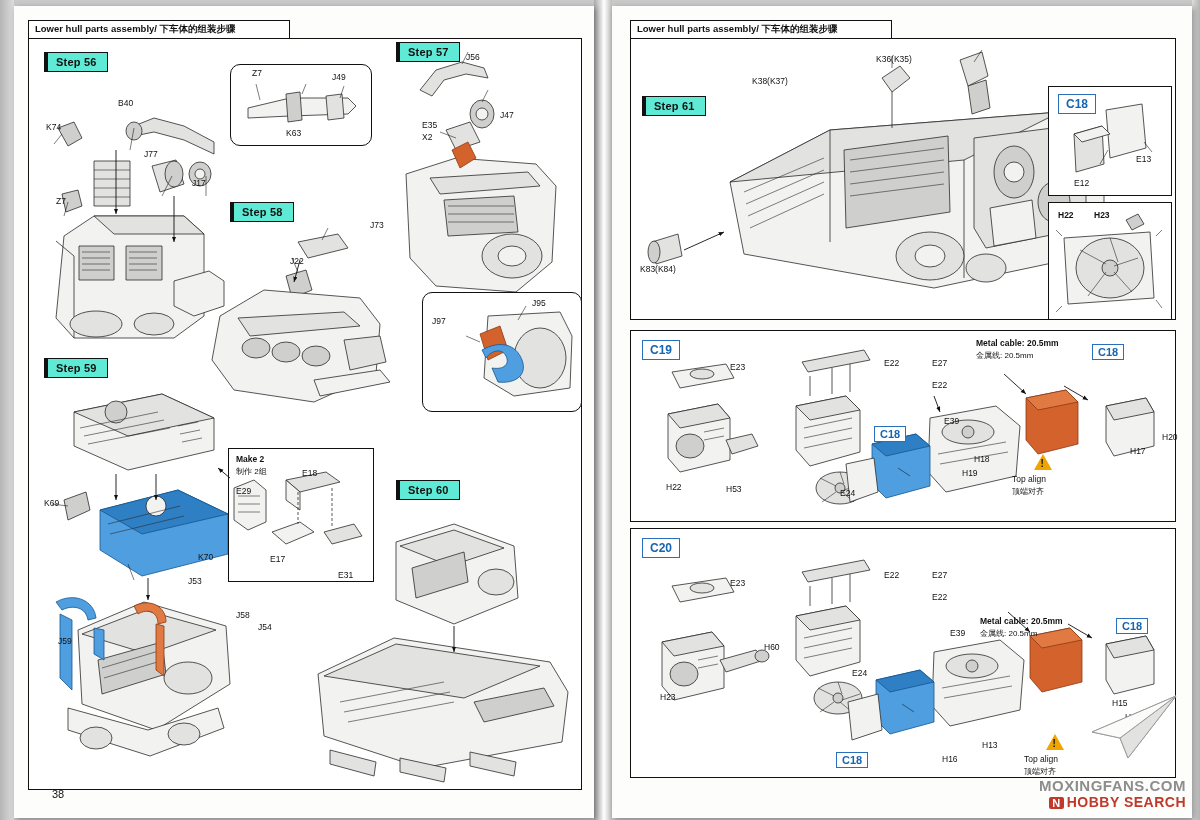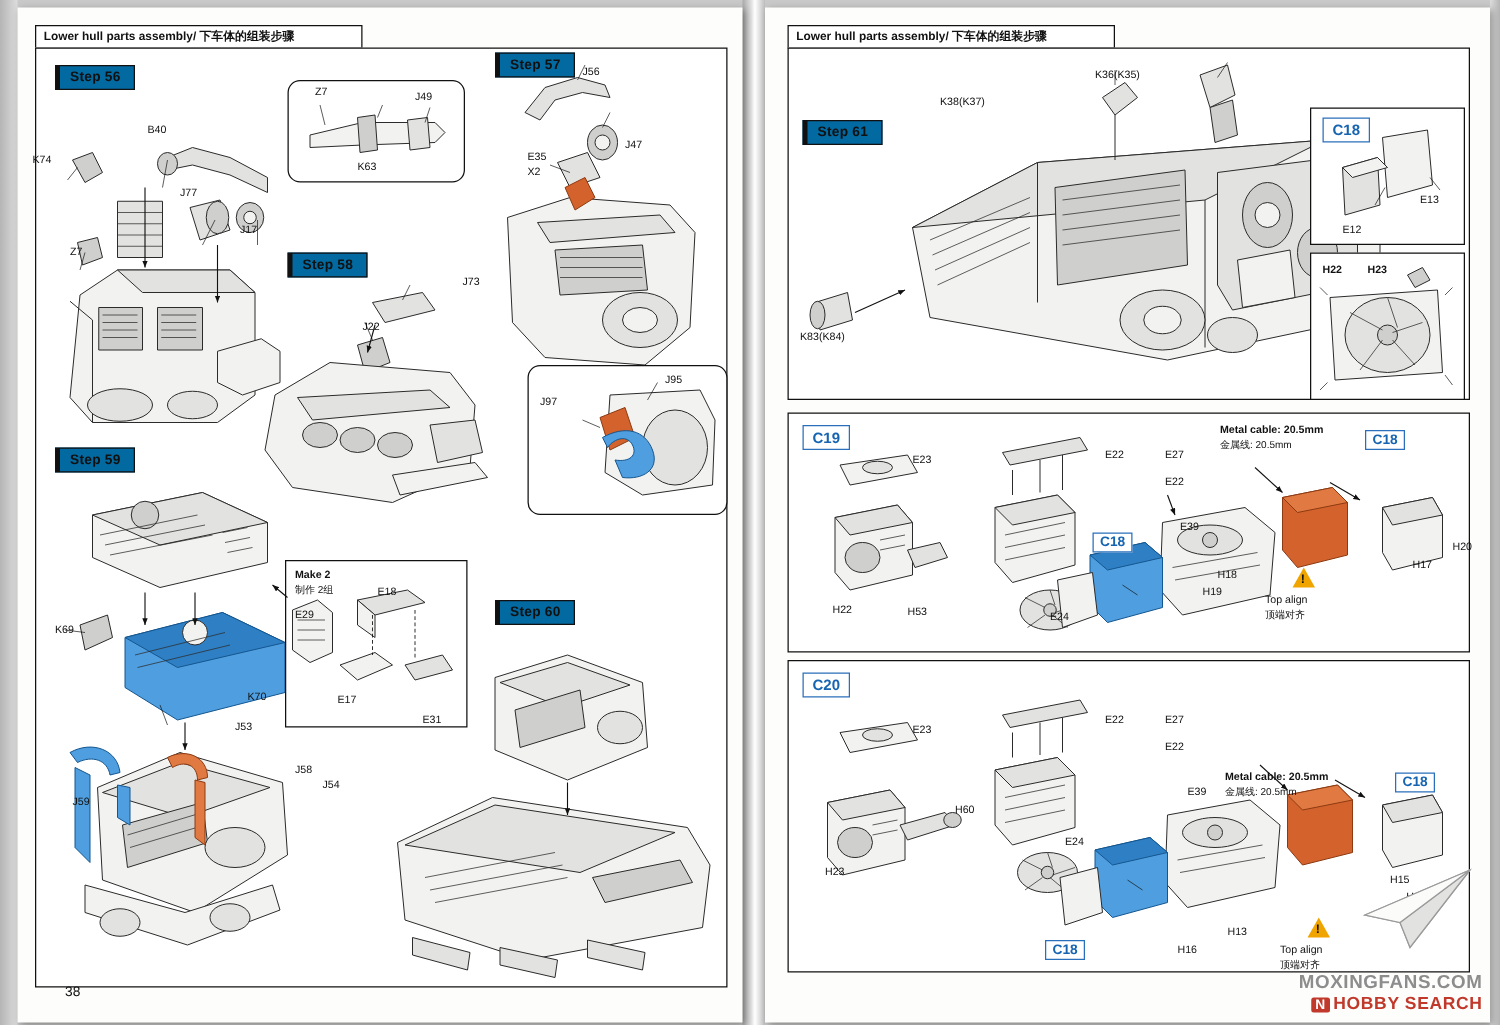--- a/index.html
+++ b/index.html
@@ -25,21 +25,21 @@
     background:linear-gradient(to left,#b5b5b5,#ddd);}
 
   
   .panel{position:absolute;border:1px solid #111;background:#fff;}
   .banner{
     position:absolute;border:1px solid #111;background:#fff;
     font-size:9.5px;font-weight:bold;color:#111;
     padding:2px 6px;white-space:nowrap;
   }
   .step-tag{
-    position:absolute;background:#0369a1;border:1px solid #111;
+    position:absolute;background:#5eead4;border:1px solid #111;
     border-left:4px solid #111;
     font-size:11px;font-weight:bold;color:#111;
     padding:3px 10px 3px 8px;letter-spacing:.2px;
   }
   .sub-box{position:absolute;border:1px solid #111;border-radius:10px;background:#fff;}
   .sub-box.sq{border-radius:0;}
   .cbadge{
     position:absolute;border:1px solid #2a6fbb;background:#fff;
     color:#1764b0;font-weight:bold;font-size:12px;padding:2px 7px;
   }
@@ -124,21 +124,21 @@
 
     <path class="thin" d="M28,68 L20,78"></path>
     <path class="thin" d="M100,62 L96,84"></path>
     <path class="thin" d="M138,110 L128,130"></path>
     <path class="thin" d="M172,110 L172,130"></path>
     <path class="thin" d="M34,136 L30,150"></path>
     <path class="arrow" d="M82,84 L82,148"></path>
     <path class="arrow" d="M140,130 L140,176"></path>
   </svg>
 
-  <div class="lbl" style="left:12px;top:116px;">K74</div>
+  <div class="lbl" style="left:32px;top:116px;">K74</div>
   <div class="lbl" style="left:104px;top:92px;">B40</div>
   <div class="lbl" style="left:130px;top:143px;">J77</div>
   <div class="lbl" style="left:178px;top:172px;">J17</div>
   <div class="lbl" style="left:42px;top:190px;">Z7</div>
 
   <div class="sub-box" style="left:216px;top:58px;width:140px;height:80px;"></div>
   <svg style="left:216px;top:58px;width:140px;height:80px">
     <path class="fill-l" d="M18,44 L60,34 L118,34 L126,42 L118,50 L60,52 L18,54 Z"></path>
     <path class="fill-d" d="M56,30 L70,28 L72,56 L58,58 Z"></path>
     <path class="fill-m" d="M96,32 L112,30 L114,54 L98,56 Z"></path>

